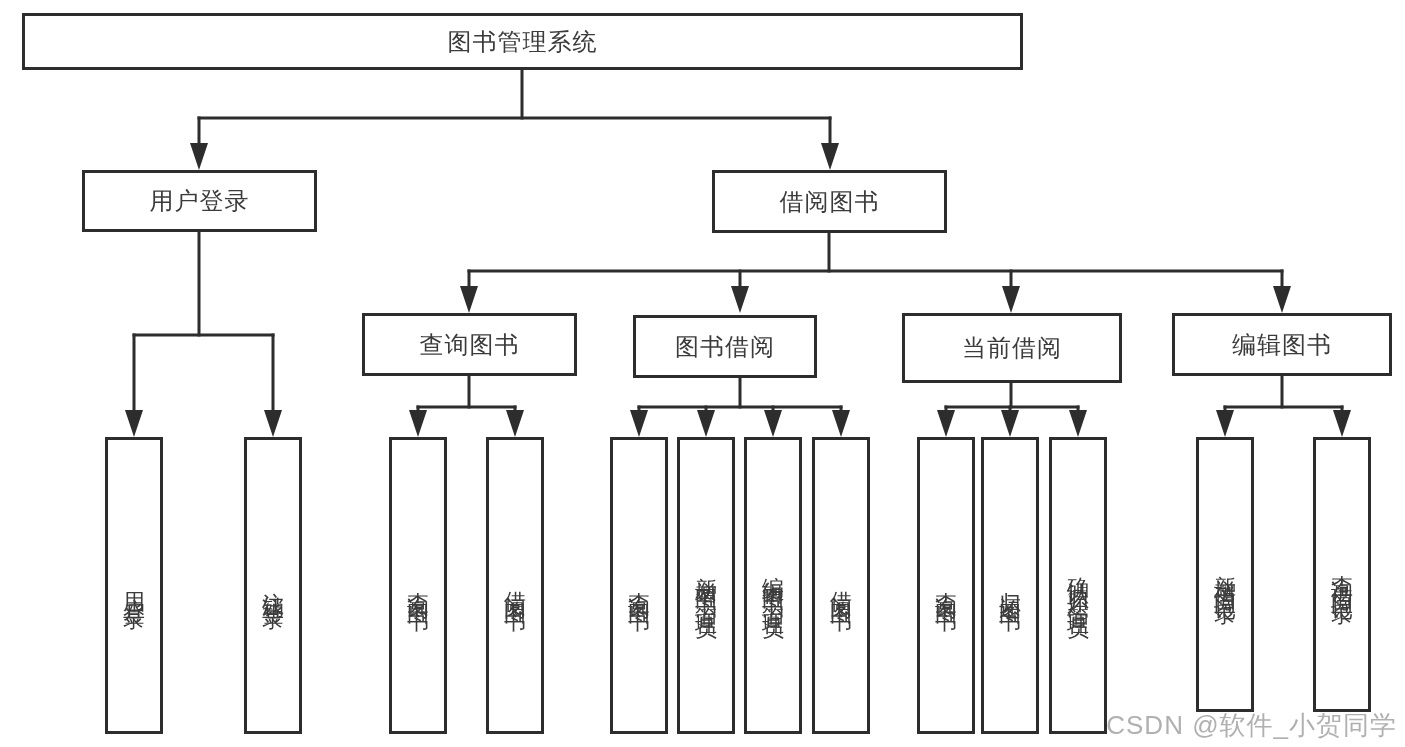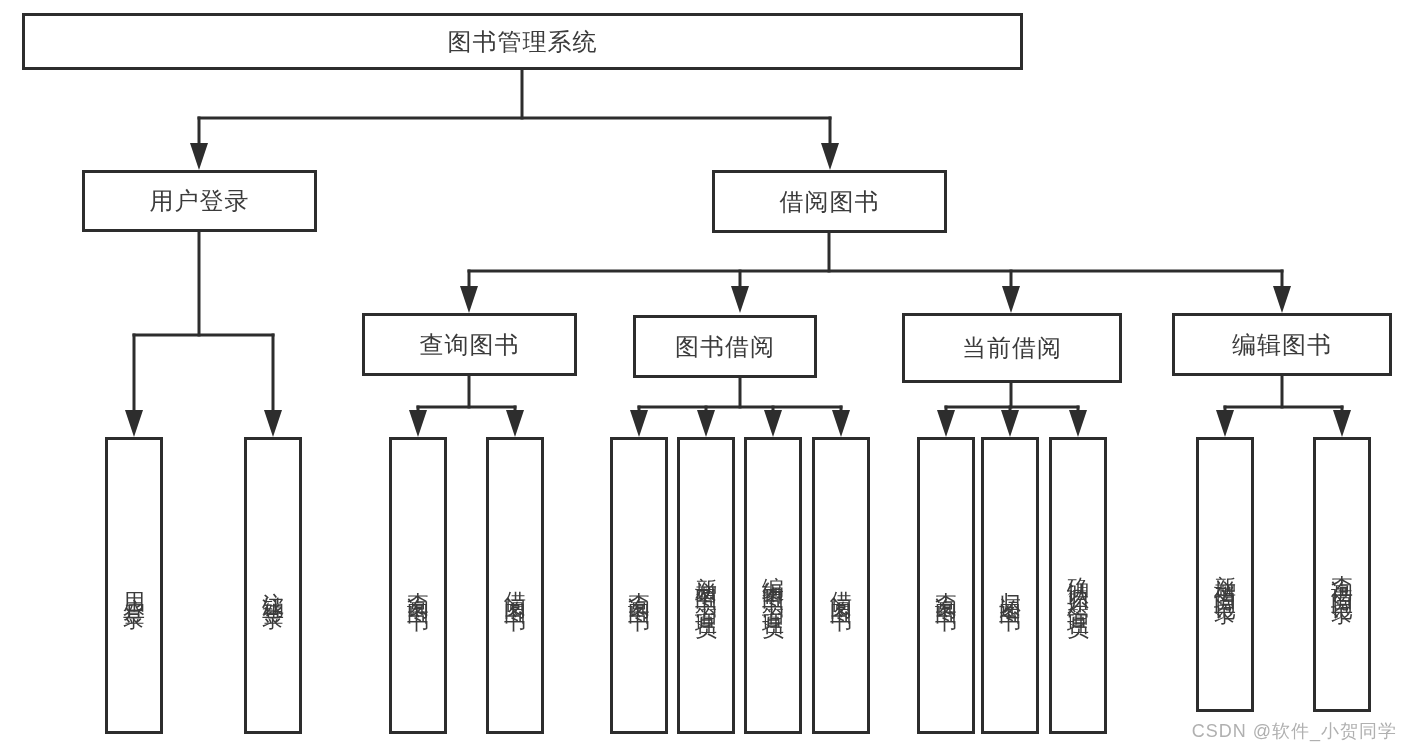--- a/index.html
+++ b/index.html
@@ -71,21 +71,21 @@
   #leaf-8  { left: 812px; }
   #leaf-9  { left: 917px; }
   #leaf-10 { left: 981px; }
   #leaf-11 { left: 1049px; }
   #leaf-12 { left: 1196px; }
   #leaf-13 { left: 1313px; }
   #watermark {
     position: absolute;
     right: 8px;
     bottom: 4px;
-    font-size: 18px;
+    font-size: 26px;
     color: #b0b0b0;
     letter-spacing: 1px;
     z-index: 5;
     white-space: nowrap;
   }
 </style>
 </head>
 <body>
 
 <div id="stage">

